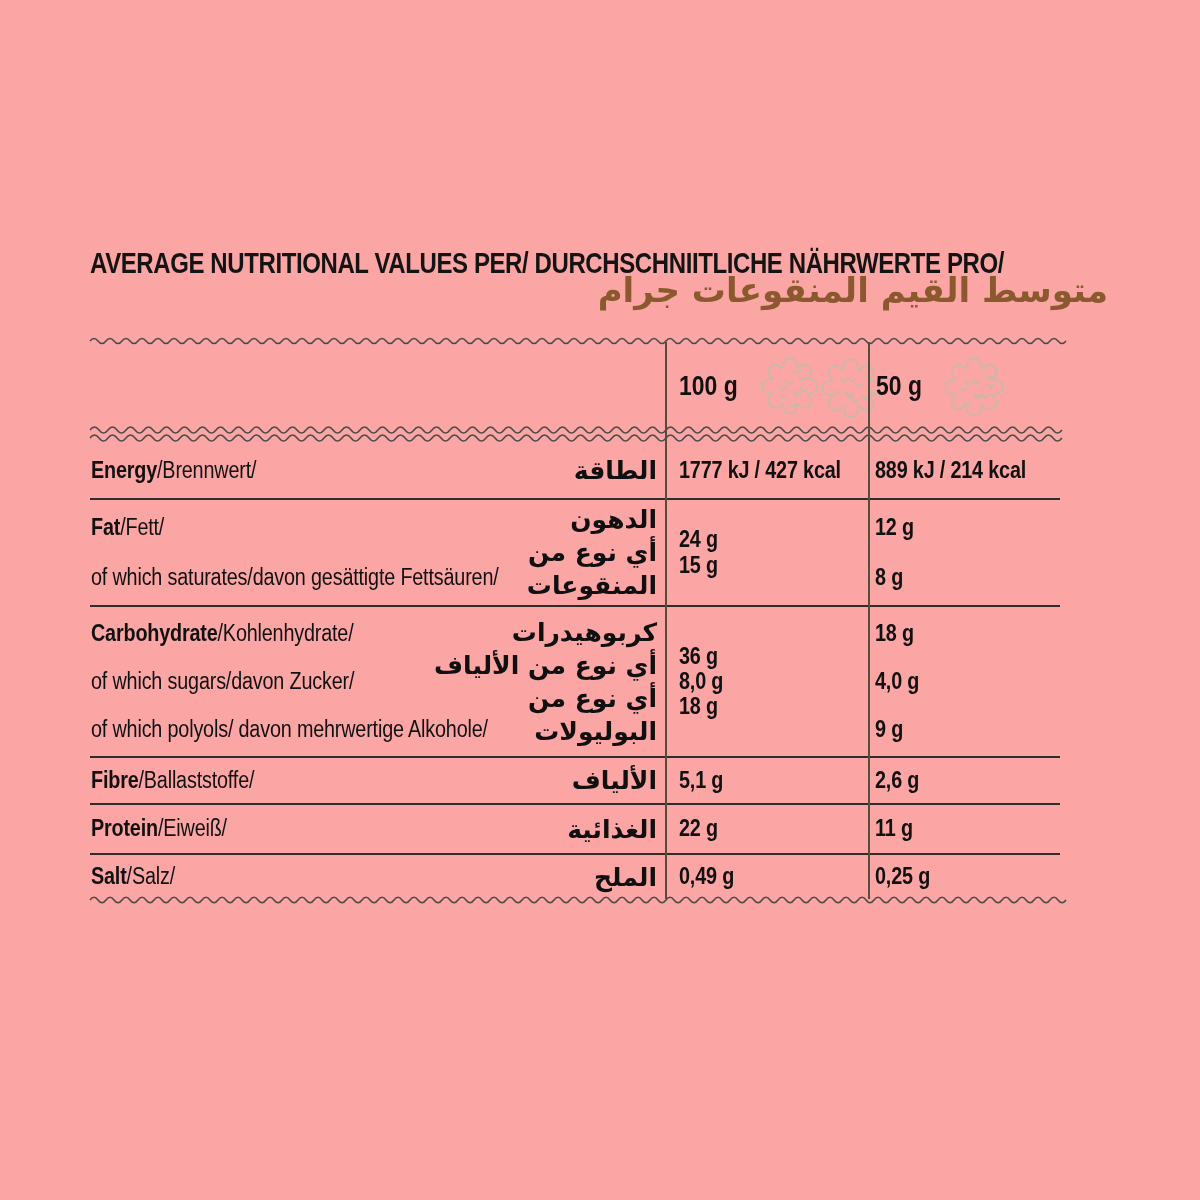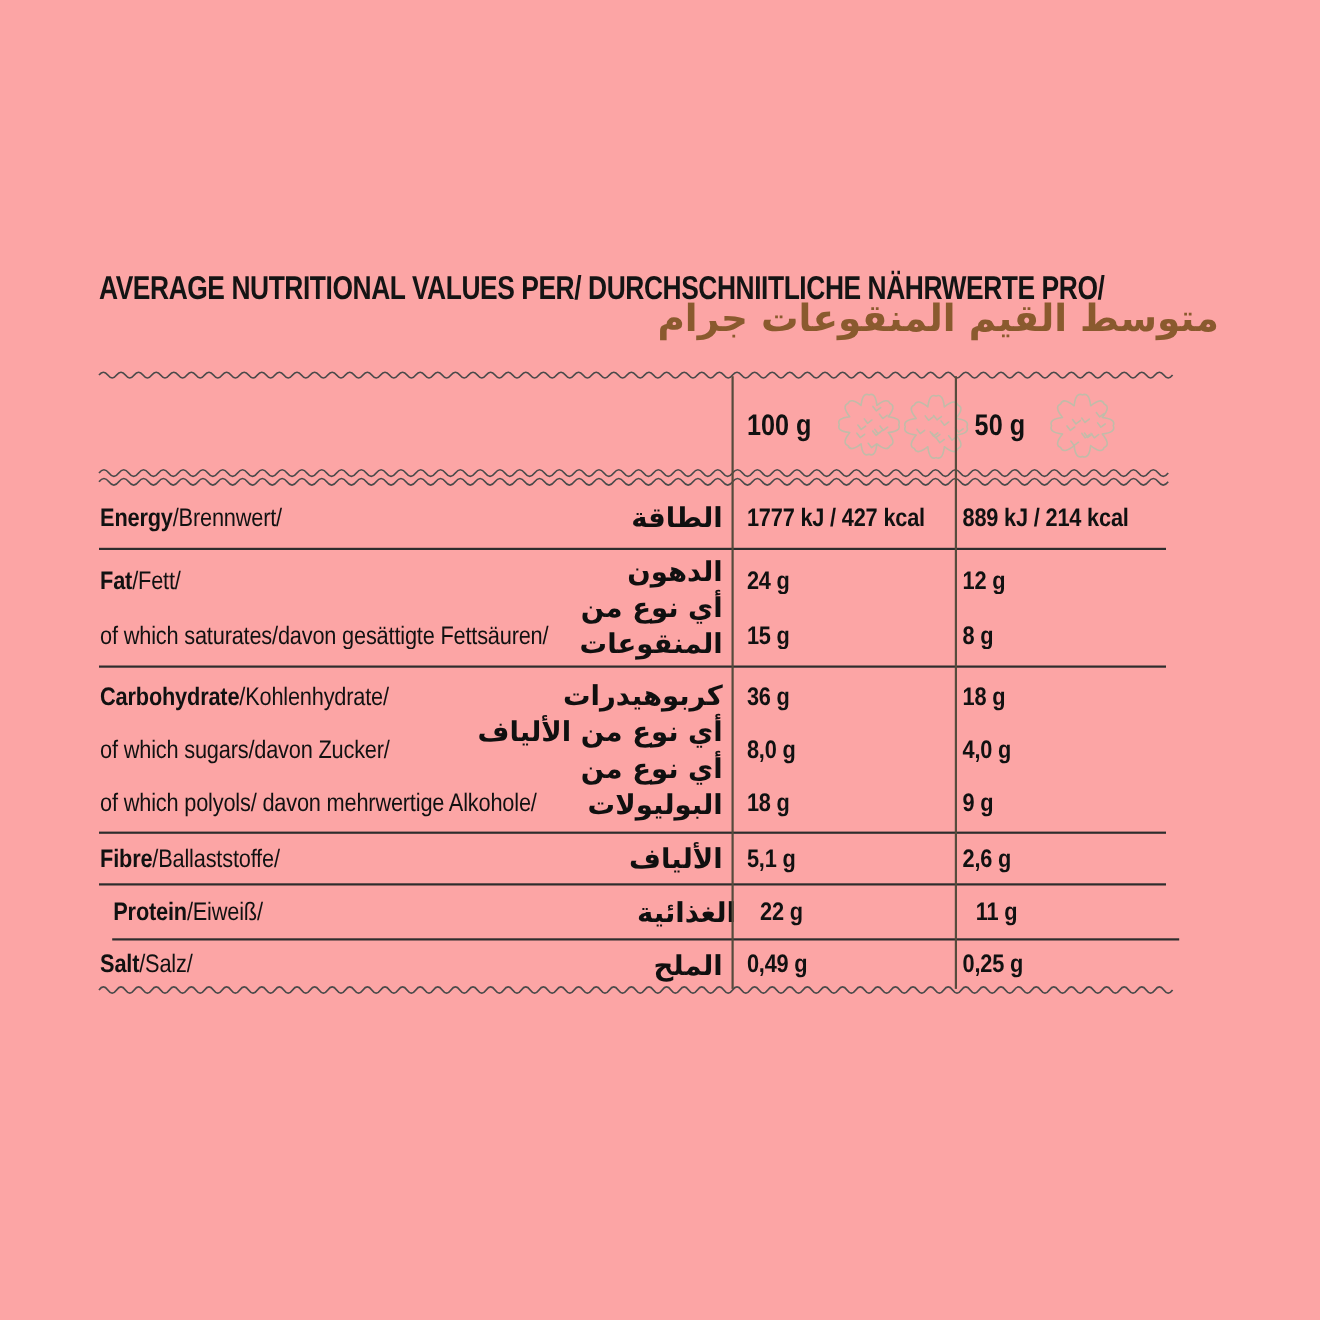--- a/index.html
+++ b/index.html
@@ -36,21 +36,21 @@
   }
   .vline.v1 { left:575px; }
   .vline.v2 { left:778px; }
   .thead {
     position:absolute; left:0; top:5px; width:970px; height:88px;
     display:flex; z-index:2;
   }
   .hcell { display:flex; align-items:center; }
   .hc1 { width:575px; }
   .hc2 { width:203px; padding-left:14px; }
-  .hc3 { width:192px; padding-left:18px; }
+  .hc3 { width:192px; padding-left:8px; }
   .hlabel {
     font-size:27px; font-weight:700; white-space:nowrap;
     transform:scaleX(0.85); transform-origin:0 50%;
   }
   .doodle { margin-left:4px; flex:none; }
   .trows { position:absolute; left:0; top:106px; width:970px; z-index:2; }
   .group { display:flex; width:970px; }
   .group.has-rule { border-bottom:2px solid #2d2d2d; }
   .c1 { width:575px; position:relative; display:flex; }
   .en-lines {
@@ -71,21 +71,21 @@
   }
   .ar-line {
     font-family:"DejaVu Sans", sans-serif;
     font-size:25px; font-weight:700; line-height:33px;
     direction:rtl; white-space:nowrap; color:#101010;
   }
   .c2, .c3 {
     display:flex; flex-direction:column;
     justify-content:space-around; padding:2px 0;
   }
-  .c2 { width:188px; }
+  .c2 { width:188px;justify-content:center; }
   .c3 { width:192px; }
   .val { font-size:23px; font-weight:700; white-space:nowrap; line-height:1.1; }
   .c2 .val { padding-left:14px; }
   .c3 .val { padding-left:22px; }
 </style>
 </head>
 <body>
 
 <div class="sheet">
 
@@ -199,21 +199,21 @@
               <div class="ar-line">الألياف</div>
             </div>
           </div>
           <div class="c2">
             <div class="val"><span class="scalex">5,1 g</span></div>
           </div>
           <div class="c3">
             <div class="val"><span class="scalex">2,6 g</span></div>
           </div>
         </div>
-        <div class="group has-rule" style="height: 50px; margin-left: 12px;">
+        <div class="group has-rule" style="height: 50px;">
           <div class="c1">
             <div class="en-lines">
               <div class="en-line"><span class="scalex"><span class="b">Protein</span><span class="r">/Eiweiß/</span></span></div>
             </div>
             <div class="ar-lines">
               <div class="ar-line">الغذائية</div>
             </div>
           </div>
           <div class="c2">
             <div class="val"><span class="scalex">22 g</span></div>

